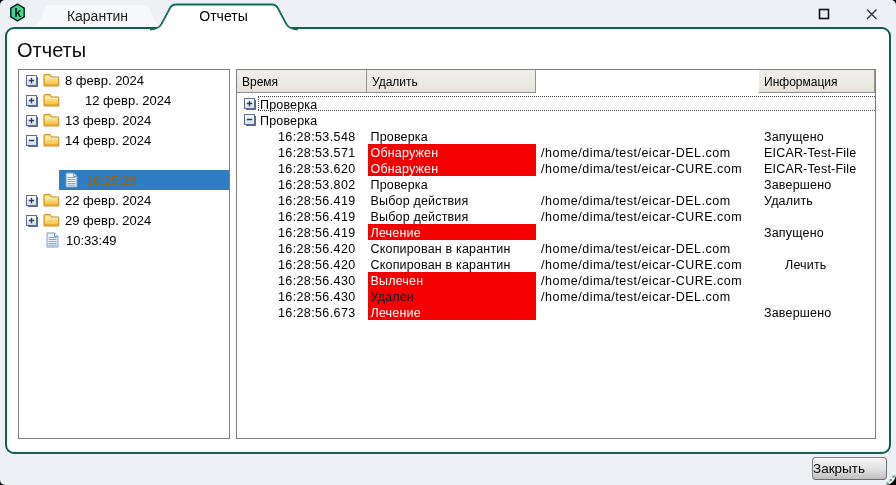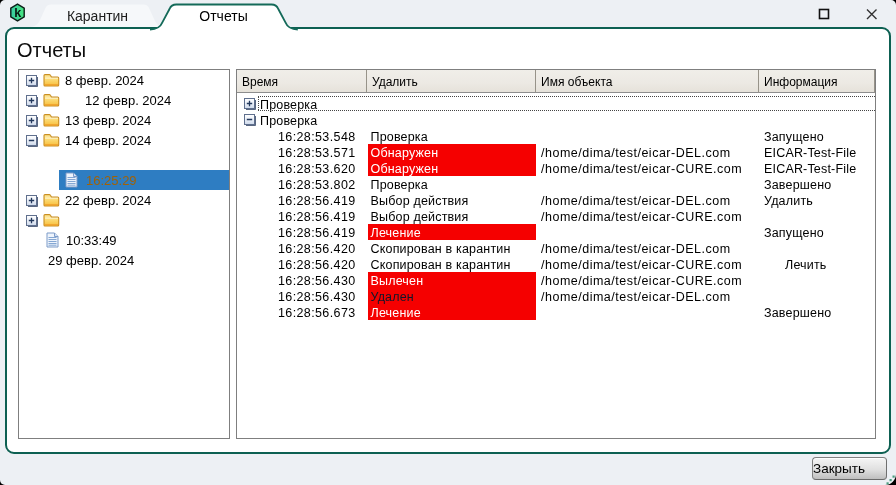--- a/index.html
+++ b/index.html
@@ -240,21 +240,21 @@
    <path d="M2,5.1 L15,5.1" stroke="#ffffff" stroke-width="0.9" opacity="0.75"></path>
    <path d="M1.7,11.9 L15,11.9" stroke="#ef9e2a" stroke-width="1.4"></path>
    <defs>
             <linearGradient id="fg23" x1="0" y1="0" x2="0" y2="1">
      <stop offset="0" stop-color="#ffe9a0"></stop>
               <stop offset="0.35" stop-color="#fcdf7e"></stop>
      <stop offset="1" stop-color="#f7bd39"></stop>
             </linearGradient>
           </defs>
   </svg>
-        <span class="lbl" style="left:28px;margin-top:40px;">29 февр. 2024</span>
+        <span class="lbl" style="left:45px;">29 февр. 2024</span>
       </div>
       <div class="trow" style="top:160px;">
         <svg width="13" height="16" style="position:absolute;left:26px;top:2px;">
    <path d="M1,1 L8.5,1 L12,4.5 L12,15 L1,15 Z" fill="#eef4fc" stroke="#7d9bc8" stroke-width="1"></path>
    <path d="M8.5,1 L8.5,4.5 L12,4.5" fill="#d5e2f4" stroke="#7d9bc8" stroke-width="1"></path>
    <g stroke="#85a7d3" stroke-width="1">
      <line x1="2.5" y1="5.5" x2="10.5" y2="5.5"></line>
             <line x1="2.5" y1="7.5" x2="10.5" y2="7.5"></line>
      <line x1="2.5" y1="9.5" x2="10.5" y2="9.5"></line>
             <line x1="2.5" y1="11.5" x2="10.5" y2="11.5"></line>
@@ -264,23 +264,20 @@
         <span class="lbl" style="left:46px;">10:33:49</span>
       </div>
     </div>
 
   <div class="table" id="table">
       <div class="hdr" style="left:0px;width:130px;">
         <span>Время</span>
       </div>
       <div class="hdr" style="left:130px;width:169px;">
         <span>Удалить</span>
-      </div>
-      <div class="hdr" style="left:299px;width:223px;">
-        <span>Имя объекта</span>
       </div>
       <div class="hdr" style="left:522px;width:116px;text-decoration:underline;">
         <span>Информация</span>
       </div>
       <svg width="13" height="13" style="position:absolute;left:7px;top:28px;">
    <path d="M11.5,2 L11.5,11.5 L2,11.5" fill="none" stroke="#3c4c6b" stroke-width="1" opacity="0.85"></path>
    <rect x="0.5" y="0.5" width="10" height="10" fill="url(#eg7_28)" stroke="#5f6f8d" stroke-width="1"></rect>
    <line x1="2.8" y1="5.5" x2="8.2" y2="5.5" stroke="#243a5e" stroke-width="1.3"></line>
    <line x1="5.5" y1="2.8" x2="5.5" y2="8.2" stroke="#243a5e" stroke-width="1.3"></line>
    <defs>

